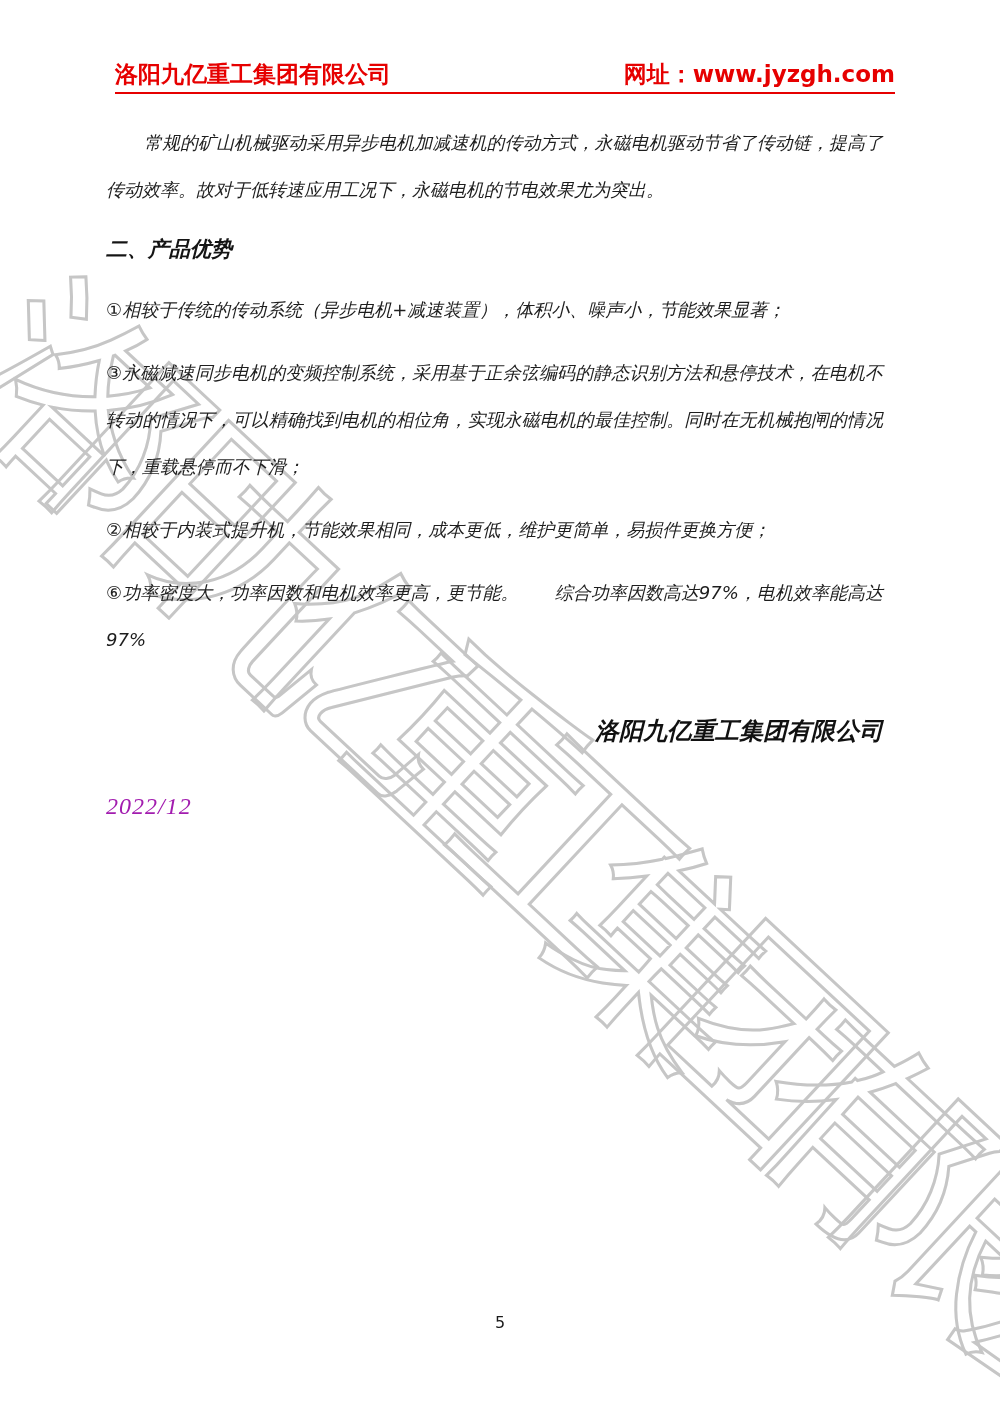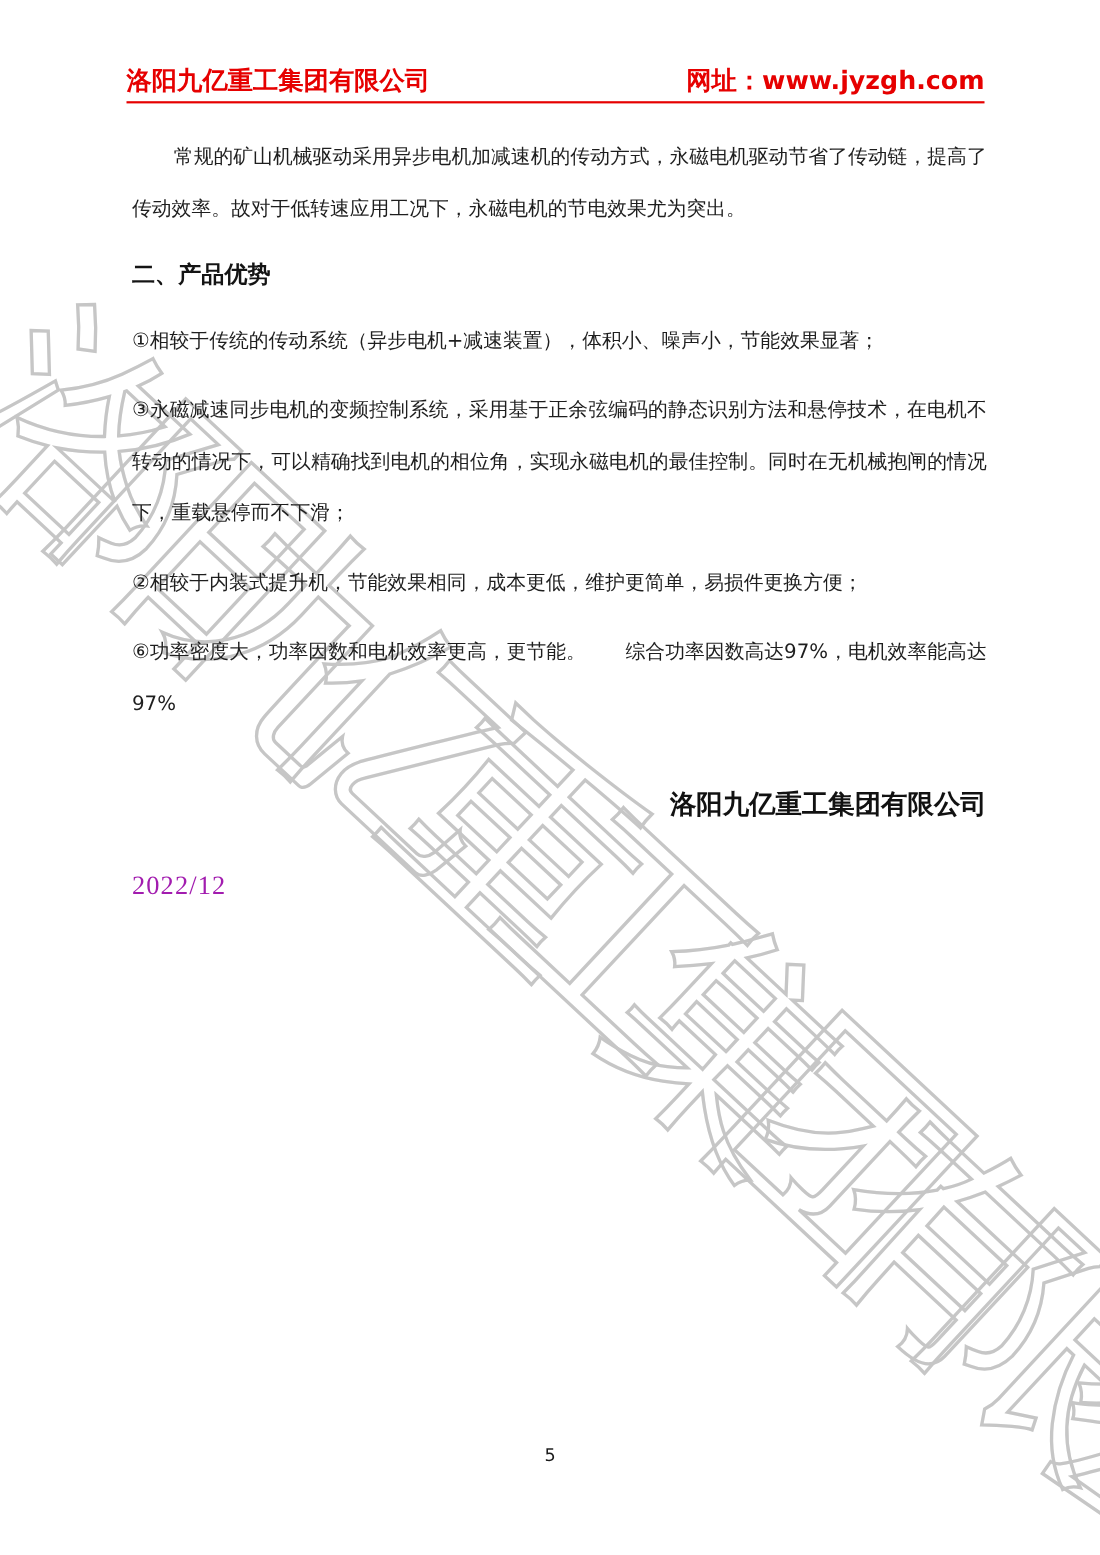--- a/index.html
+++ b/index.html
@@ -39,24 +39,25 @@
     font-size: 23px;
     line-height: 28px;
   }
   .header-rule {
     margin-top: 4px;
     height: 2px;
     background: #e60000;
   }
   .content {
     position: absolute;
-    left: 120px;
+    left: 106px;
     top: 119px;
     width: 777px;
     z-index: 1;
+    font-style: italic;
   }
   .content p {
     margin: 0 0 16px 0;
     font-size: 18px;
     line-height: 47px;
     text-align: justify;
   }
   p.intro {
     text-indent: 38px;
     margin-bottom: 0;

